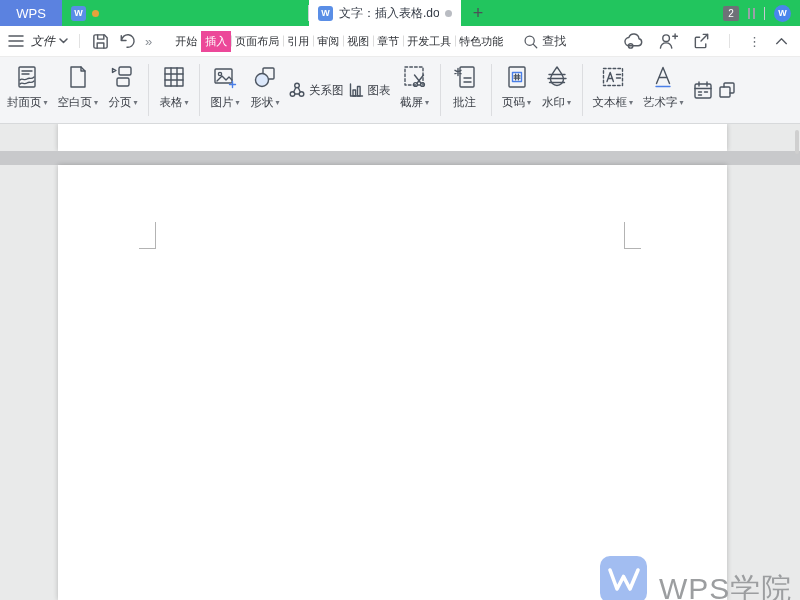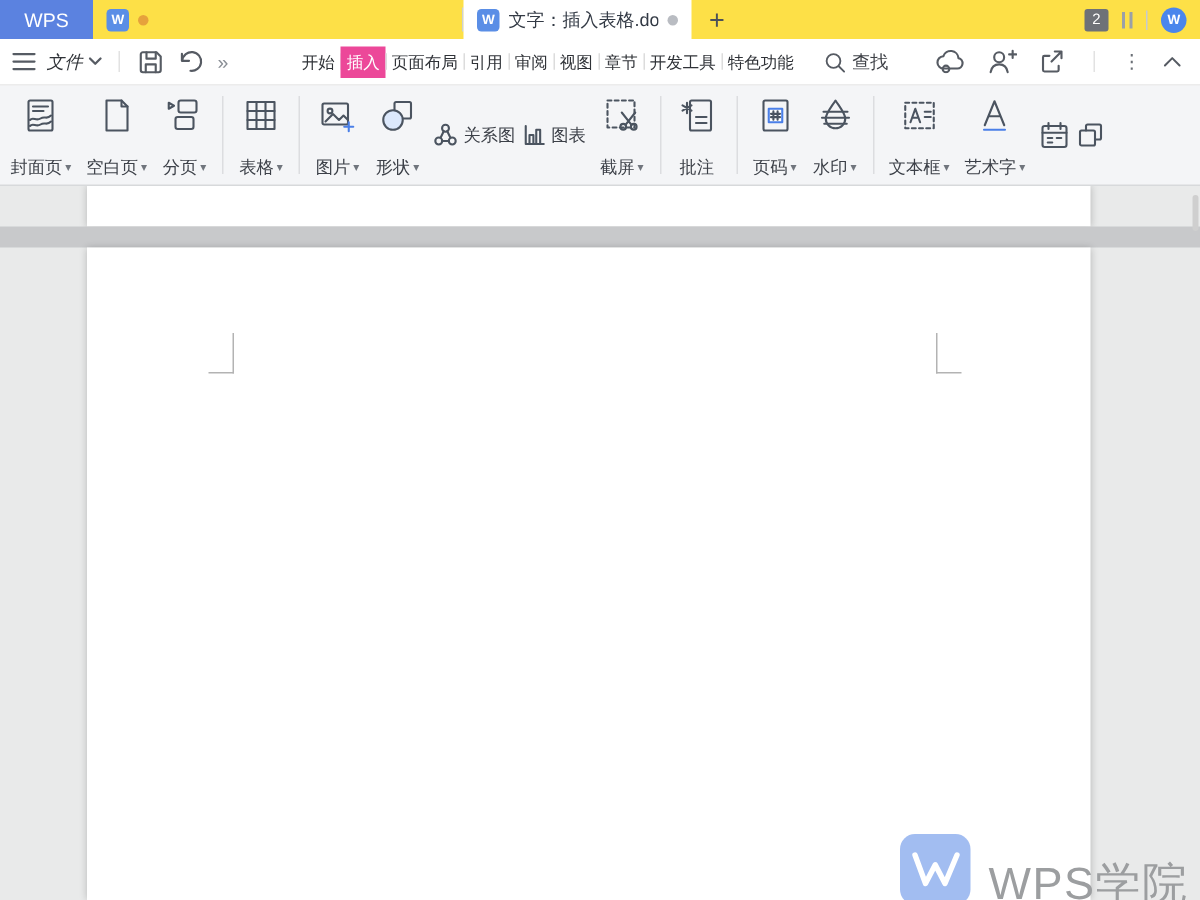--- a/index.html
+++ b/index.html
@@ -1,20 +1,20 @@
 <!DOCTYPE html>
 <html><head>
 <meta charset="utf-8">
 <style>
   * { box-sizing: border-box; margin: 0; padding: 0; }
   html,body { width:800px; height:600px; overflow:hidden;
     font-family:"Liberation Sans","DejaVu Sans",sans-serif; }
 
   
-  .tabbar { height:26px; background:#fde047; display:flex; align-items:stretch; }
+  .tabbar { height:26px; background:#22c55e; display:flex; align-items:stretch; }
   .wps-btn { width:62px; background:#5b82e0; color:#fff; font-size:13px;
     display:flex; align-items:center; justify-content:center; cursor:default; }
   .doc-tab { display:flex; align-items:center; gap:6px; padding:0 9px;
     font-size:12px; color:#47536e; width:246px; }
   .doc-tab.active { background:#fff; color:#333a45; width:152px; }
   .wicon { width:15px; height:15px; background:#5a8ee6; border-radius:3px; color:#fff;
     font-size:9px; font-weight:bold; display:flex; align-items:center; justify-content:center; flex:0 0 15px;}
   .tab-label { flex:1; white-space:nowrap; overflow:hidden; }
   .dot { width:7px; height:7px; border-radius:50%; flex:0 0 7px;}
   .dot.orange { background:#e6a23c; }
@@ -31,35 +31,35 @@
     font-size:9px; font-weight:bold; display:flex; align-items:center; justify-content:center; }
 
   
   .menubar { height:30px; background:#fff; display:flex; align-items:center;
     padding:0 8px; font-size:12px; color:#2f3237; }
   .mb-left { display:flex; align-items:center; gap:7px; }
   .file-group { display:flex; align-items:center; gap:4px;font-style:italic; }
   .mb-sep { width:1px; height:14px; background:#e2e2e2; margin:0 4px; }
   .micon * { stroke:#565b63; fill:none; stroke-width:1.5; stroke-linecap:round; stroke-linejoin:round; }
   .overflow { color:#8a8f96; font-size:13px; letter-spacing:-1px; margin-left:2px; }
-  .mnav { display:flex; align-items:center; margin-left:46px; font-size:11px; }
+  .mnav { display:flex; align-items:center; margin-left:20px; font-size:11px; }
   .mitem { padding:3px 4px; position:relative; white-space:nowrap; }
   .mitem:not(:last-child)::after { content:""; position:absolute; right:-1px; top:50%;
     transform:translateY(-50%); width:1px; height:11px; background:#dcdcdc; }
   .mitem.active { background:#ec4899; color:#fff; }
   .msearch { display:flex; align-items:center; gap:4px; margin-left:16px; color:#3c3f45; font-size:12px; }
   .mb-right { margin-left:auto; display:flex; align-items:center; gap:14px; color:#5a5f66; padding-right:4px;}
   .mdots { font-size:13px; color:#6a6f76; }
   .cloud-wrap { position:relative; }
 
   
   .ribbon { height:68px; background:#f4f5f7; border-top:1px solid #ececec;
     border-bottom:1px solid #d7d9db; display:flex; align-items:stretch;
     padding:0 2px; overflow:hidden; }
-  .ritem { display:flex; flex-direction:column; align-items:center; justify-content:space-between;
+  .ritem { display:flex; flex-direction:column; align-items:center; justify-content:flex-start;
     padding:7px 5px 4px; gap:5px; min-width:40px; }
   .ricon * { stroke:#4b5460; fill:none; stroke-width:1.4; stroke-linecap:round; stroke-linejoin:round; }
   .ricon .b { stroke:#4a7fe8; }
   .ricon .lf { fill:#dce8fb; }
   .ricon .wf { fill:#ffffff; }
   .rlabel { font-size:11.5px; color:#3c4048; white-space:nowrap; display:flex; align-items:center; }
   .caret { font-size:8px; color:#70757d; margin-left:2px; }
   .rsep { width:1px; background:#dcdde0; margin:7px 5px; }
   .rstack { display:flex; flex-direction:row; justify-content:space-between; gap:4px; padding:0 4px; }
   .rrow { display:flex; align-items:center; gap:4px; font-size:11.5px; color:#3c4048; white-space:nowrap;}

